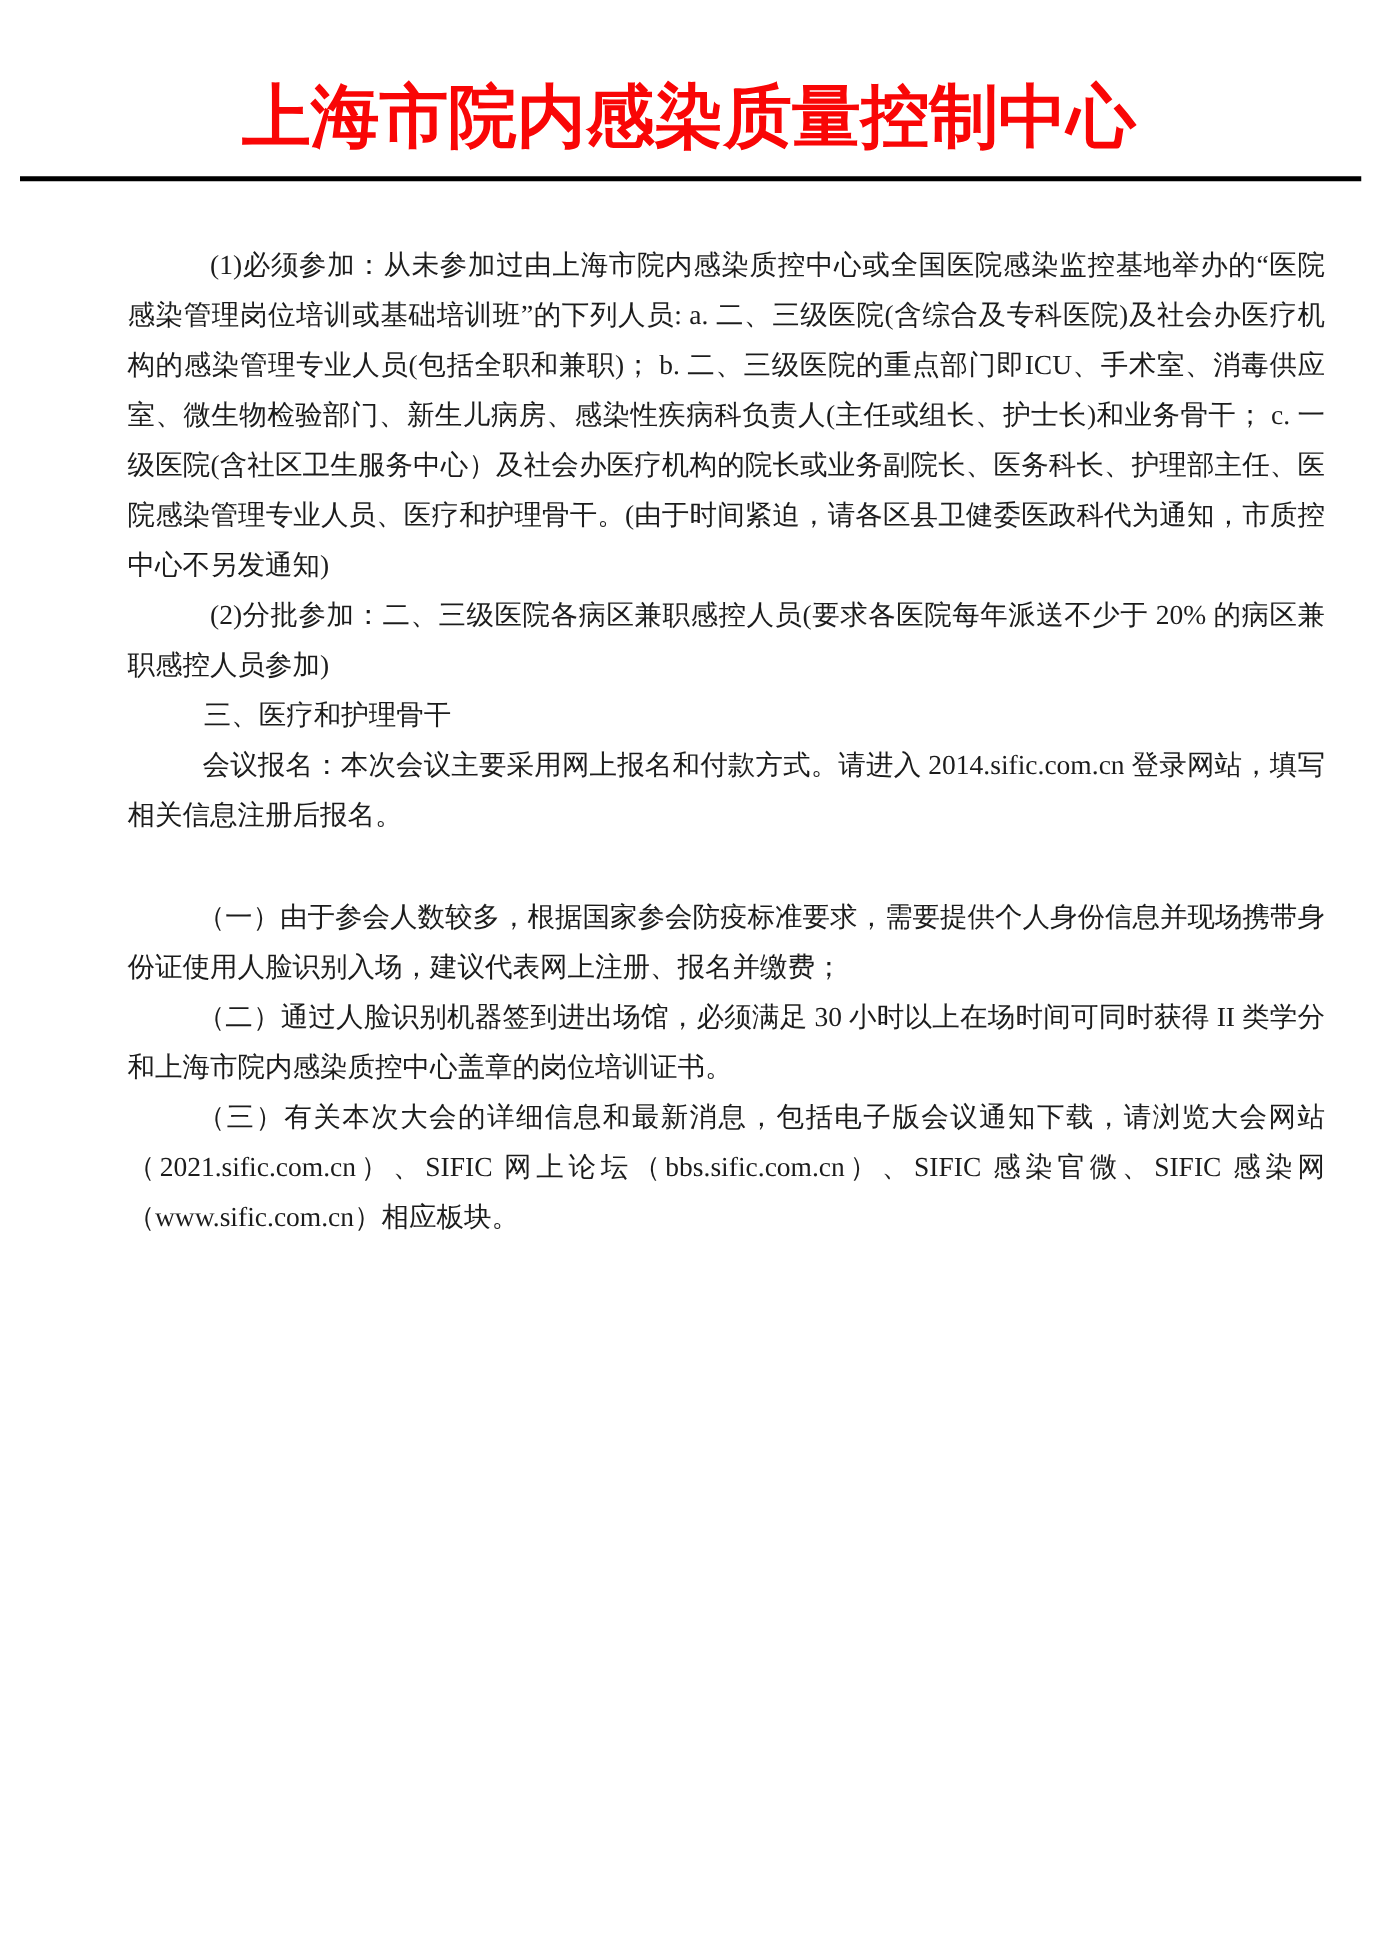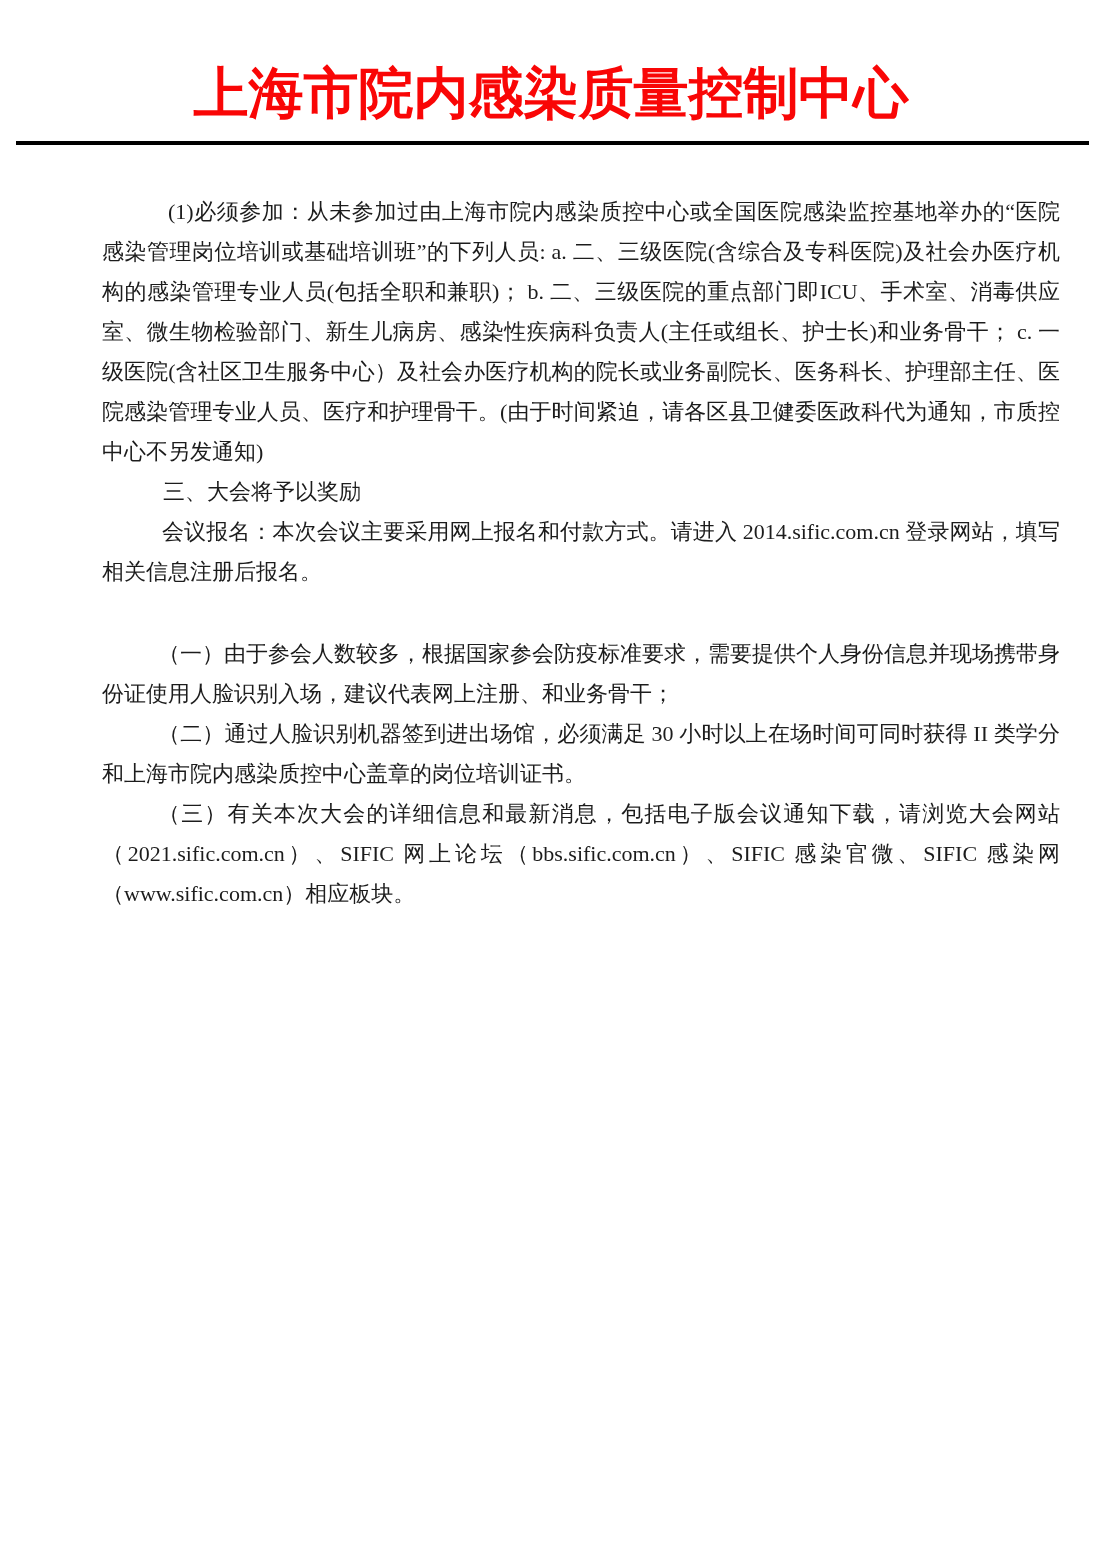--- a/index.html
+++ b/index.html
@@ -60,20 +60,21 @@
 <body>
 
 <div class="page">
   <header class="letterhead">
     <div class="title">上海市院内感染质量控制中心</div>
     <div class="rule"></div>
   </header>
 
   <main class="content doc-body" id="doc-body">
       <p class="ind-num">(1)必须参加：从未参加过由上海市院内感染质控中心或全国医院感染监控基地举办的“医院感染管理岗位培训或基础培训班”的下列人员: a.  二、三级医院(含综合及专科医院)及社会办医疗机构的感染管理专业人员(包括全职和兼职)；  b.  二、三级医院的重点部门即ICU、手术室、消毒供应室、微生物检验部门、新生儿病房、感染性疾病科负责人(主任或组长、护士长)和业务骨干；  c.  一级医院(含社区卫生服务中心）及社会办医疗机构的院长或业务副院长、医务科长、护理部主任、医院感染管理专业人员、医疗和护理骨干。(由于时间紧迫，请各区县卫健委医政科代为通知，市质控中心不另发通知)</p>
-      <p class="ind-sec3">三、大会将予以奖励</p>
+      <p class="ind-num">(2)分批参加：二、三级医院各病区兼职感控人员(要求各医院每年派送不少于 20% 的病区兼职感控人员参加)</p>
+      <p class="ind-sec3">三、医疗和护理骨干</p>
       <p class="ind-body">会议报名：本次会议主要采用网上报名和付款方式。请进入 2014.sific.com.cn 登录网站，填写相关信息注册后报名。</p>
       <div class="spacer"></div>
-      <p class="ind-paren">（一）由于参会人数较多，根据国家参会防疫标准要求，需要提供个人身份信息并现场携带身份证使用人脸识别入场，建议代表网上注册、和业务骨干；</p>
+      <p class="ind-paren">（一）由于参会人数较多，根据国家参会防疫标准要求，需要提供个人身份信息并现场携带身份证使用人脸识别入场，建议代表网上注册、报名并缴费；</p>
       <p class="ind-paren">（二）通过人脸识别机器签到进出场馆，必须满足 30 小时以上在场时间可同时获得 II 类学分和上海市院内感染质控中心盖章的岗位培训证书。</p>
       <p class="ind-paren">（三）有关本次大会的详细信息和最新消息，包括电子版会议通知下载，请浏览大会网站（2021.sific.com.cn）、SIFIC 网上论坛（bbs.sific.com.cn）、SIFIC 感染官微、SIFIC 感染网（www.sific.com.cn）相应板块。</p>
     </main>
 </div>
 
 </body></html>

